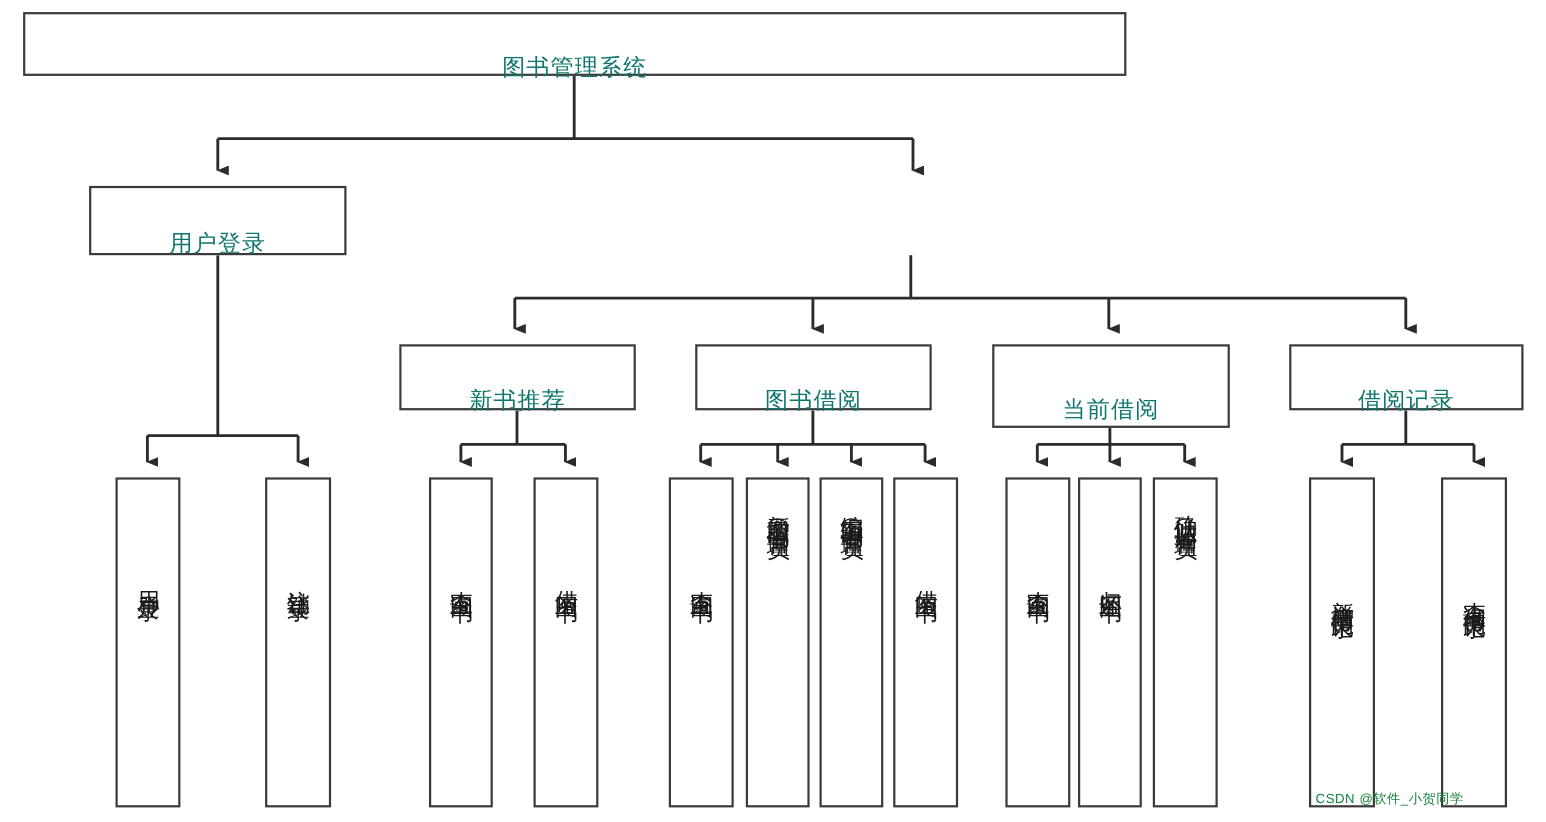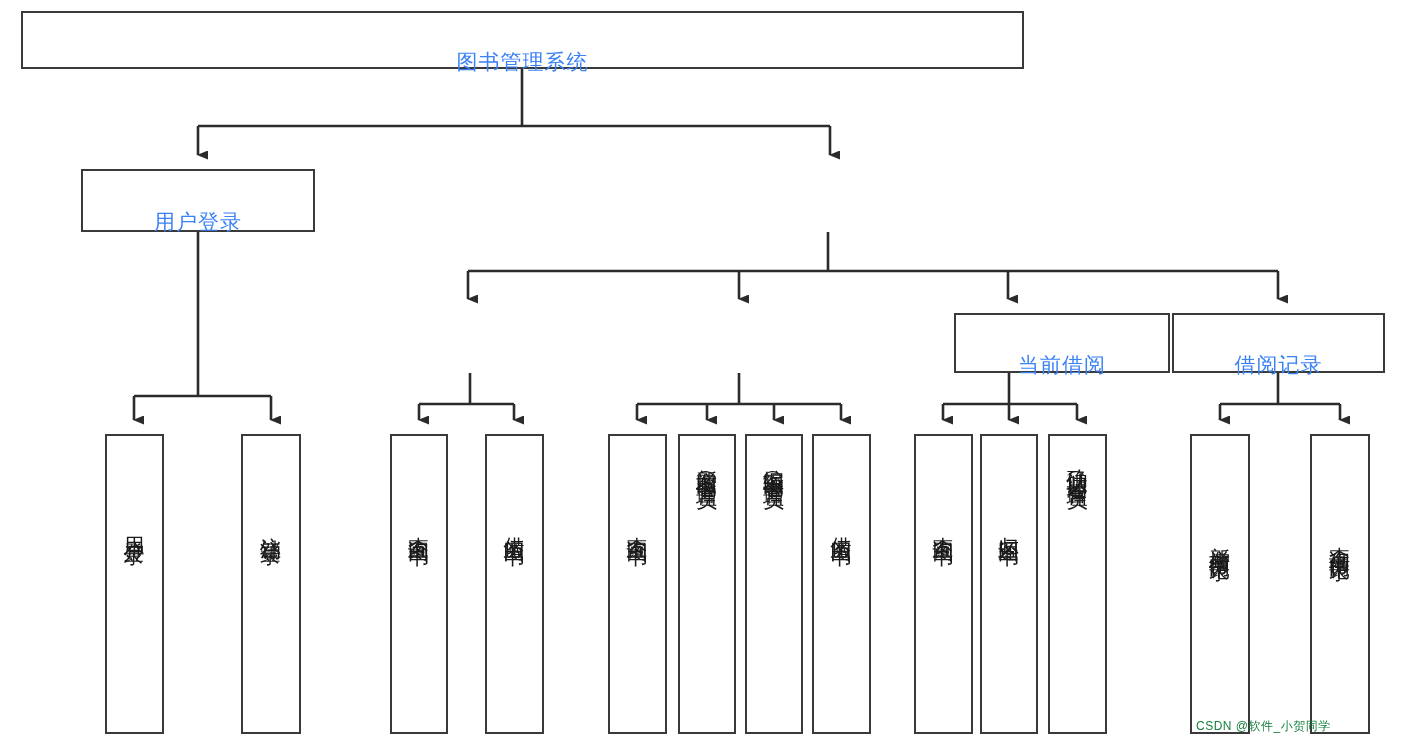--- a/index.html
+++ b/index.html
@@ -33,21 +33,21 @@
     align-items: center;
     justify-content: center;
   }
   .node-box.horizontal {
     color: #1a1a1a;
   }
   .node-label-h {
     font-size: 21px;
     line-height: 1.2;
     letter-spacing: 1px;
-    color: #3b82f6;
+    color: #0f766e;
     white-space: nowrap;
     margin-top: 43px;
   }
   .node-box.vertical {
     align-items: flex-start;
     justify-content: center;
     padding-top: 6px;
   }
   .node-label-v {
     writing-mode: vertical-rl;
@@ -134,21 +134,27 @@
   </svg>
 
   <div class="node-box horizontal" style="left:21px; top:11px; width:1003px; height:58px;">
     <span class="node-label-h">图书管理系统</span>
   </div>
 
   <div class="node-box horizontal" style="left:81px; top:169px; width:234px; height:63px;">
     <span class="node-label-h">用户登录</span>
   </div>
 
-  <div class="node-box horizontal" style="left:954px; top:313px; width:216px; height:60px;">
+  <div class="node-box horizontal" style="left:363px; top:313px; width:215px; height:60px;">
+    <span class="node-label-h">新书推荐</span>
+  </div>
+  <div class="node-box horizontal" style="left:632px; top:313px; width:215px; height:60px;">
+    <span class="node-label-h">图书借阅</span>
+  </div>
+  <div class="node-box horizontal" style="left:902px; top:313px; width:216px; height:76px;">
     <span class="node-label-h">当前借阅</span>
   </div>
   <div class="node-box horizontal" style="left:1172px; top:313px; width:213px; height:60px;text-align:center;">
     <span class="node-label-h">借阅记录</span>
   </div>
 
   <div class="node-box vertical" style="left:105px; top:434px; width:59px; height:300px;">
     <span class="node-label-v leaf-pad-top">用户登录</span>
   </div>
   <div class="node-box vertical" style="left:241px; top:434px; width:60px; height:300px;">

